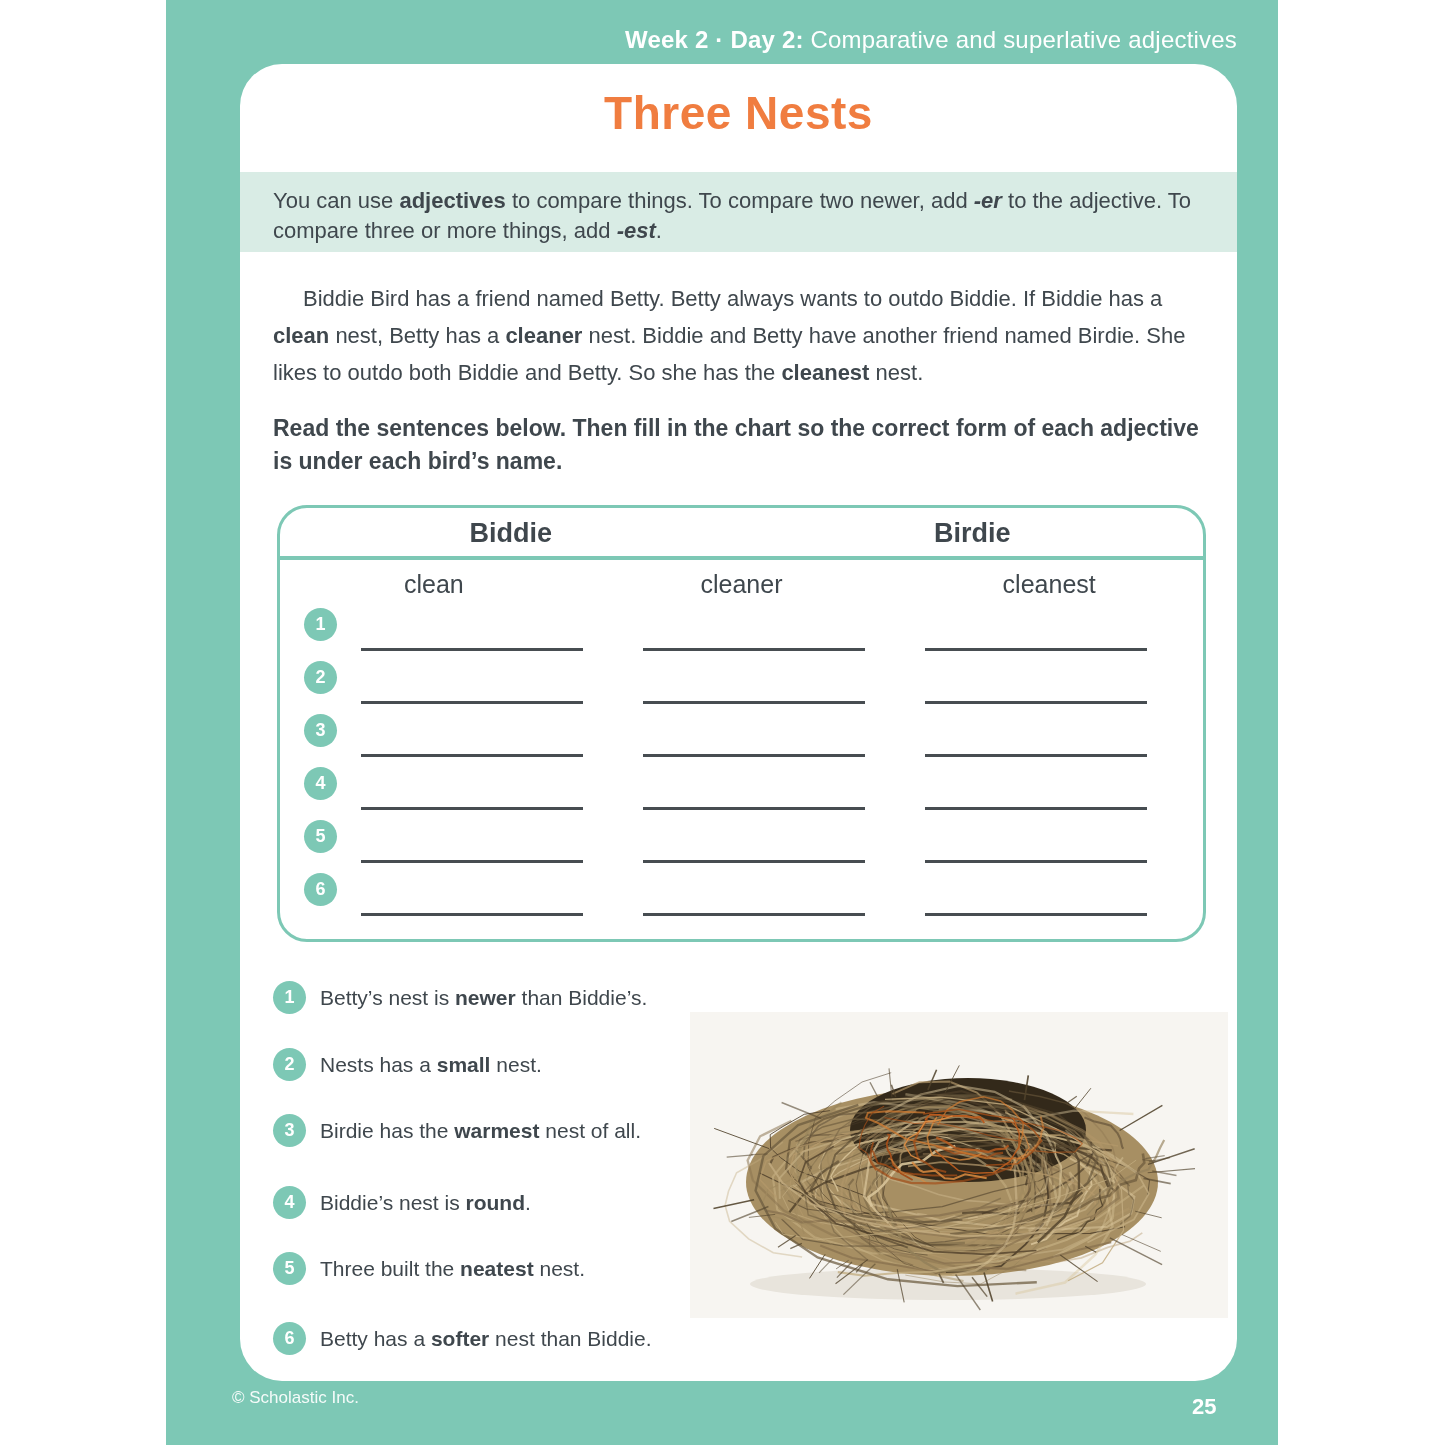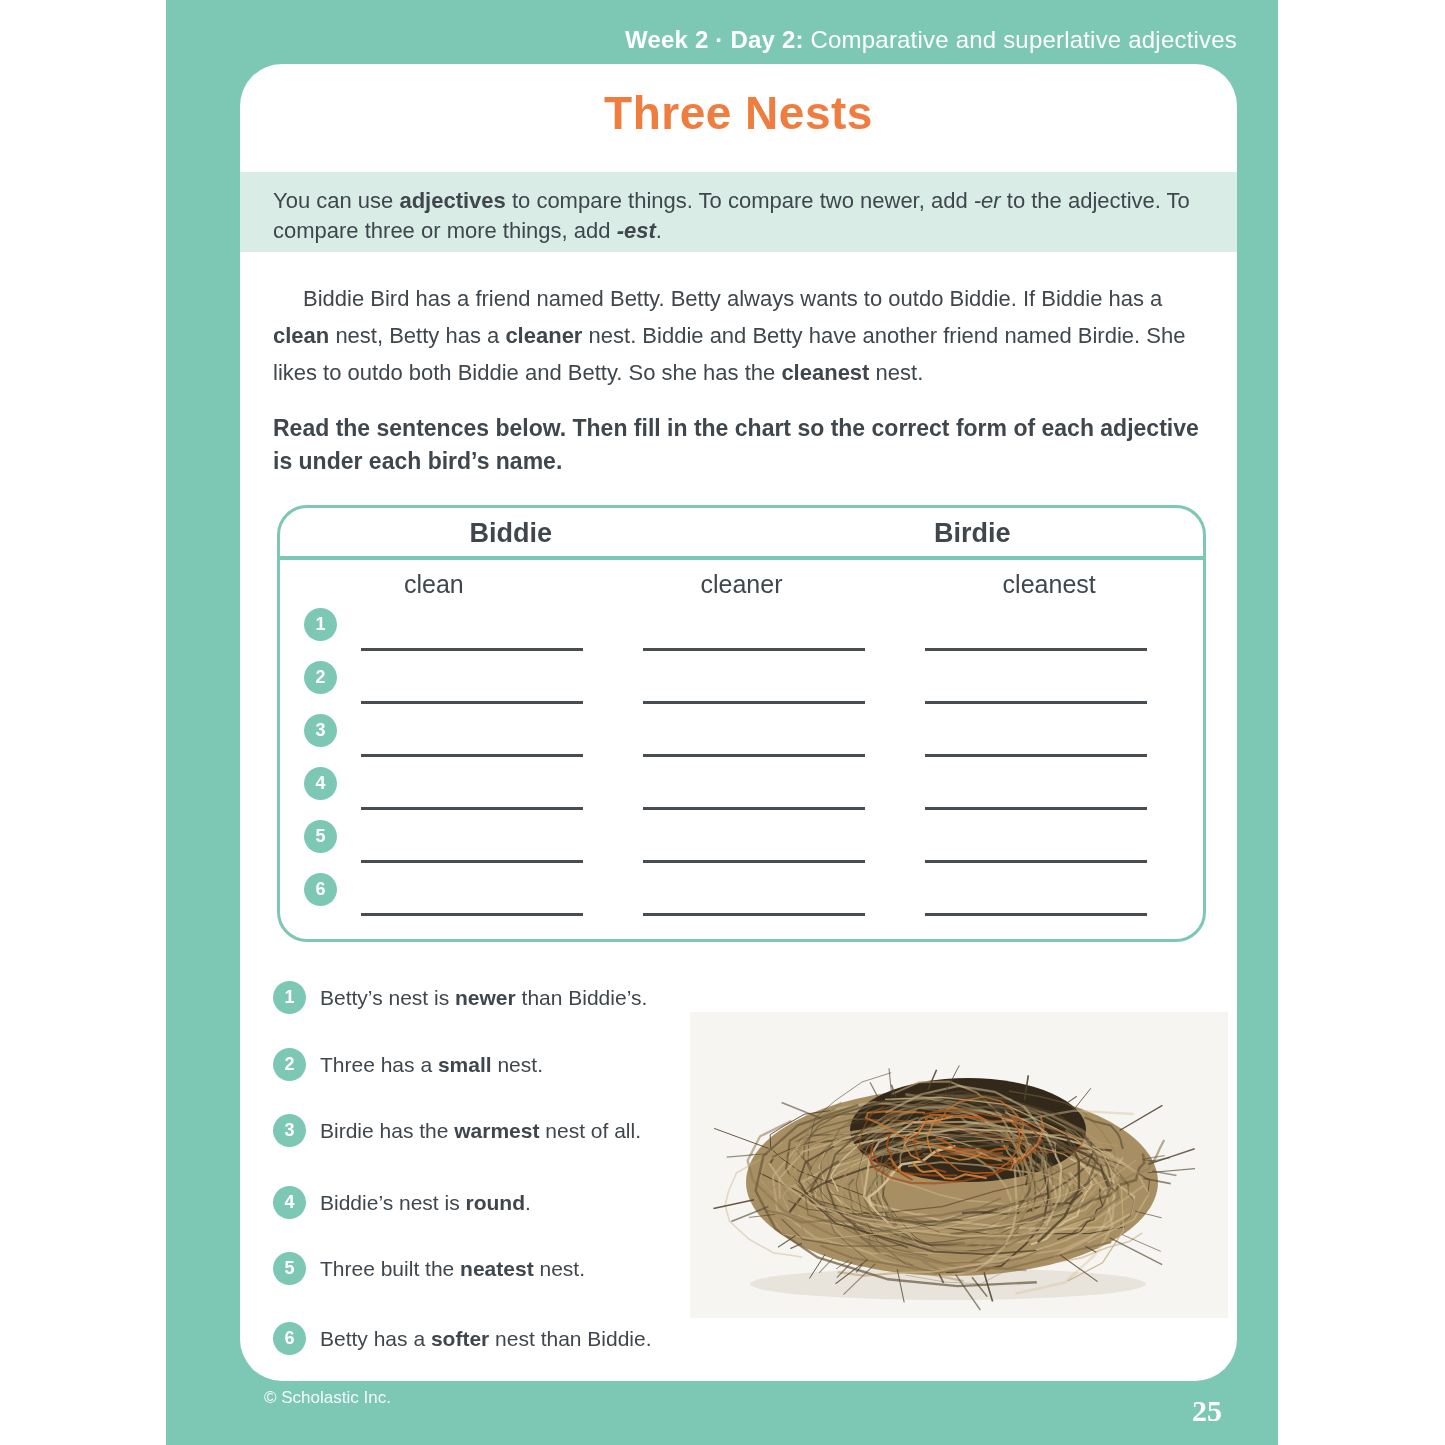--- a/index.html
+++ b/index.html
@@ -130,39 +130,38 @@
   }
   .nest-photo{
     position:absolute; left:450px; top:948px; width:538px; height:306px;
     background:#f7f5f1;
   }
   .nest-photo svg{display:block;}
   .footer-copyright{
     position:absolute; left:232px; top:1388px;
     color:rgba(255,255,255,.92);
     font-size:17px;
-    margin-left:32px;
   }
   .footer-page{
     position:absolute; left:1192px; top:1394px;
-    color:#ffffff; font-size:30px; font-weight:700;font-family:Liberation Serif, serif;
+    color:#ffffff; font-size:22px; font-weight:700;
   }
 </style>
 </head>
 <body>
 
 <div class="teal-bg"></div>
 
 <div class="week-header"><b>Week 2 · Day 2:</b><span> Comparative and superlative adjectives</span></div>
 
 <div class="card">
 
   <div class="page-title">Three Nests</div>
 
-  <div class="rule-box"><span>You can use </span><span style="font-weight: 700;">adjectives</span><span> to compare things. To compare two newer, add </span><span style="font-weight: 400; font-style: italic;">-er</span><span> to the adjective. To compare three or more things, add </span><span style="font-weight: 700; font-style: italic;">-est</span><span>.</span></div>
+  <div class="rule-box"><span>You can use </span><span style="font-weight: 700;">adjectives</span><span> to compare things. To compare two newer, add </span><span style="font-weight: 700; font-style: italic;">-er</span><span> to the adjective. To compare three or more things, add </span><span style="font-weight: 700; font-style: italic;">-est</span><span>.</span></div>
 
   <div class="intro"><span>Biddie Bird has a friend named Betty. Betty always wants to outdo Biddie. If Biddie has a </span><span style="font-weight: 700;">clean</span><span> nest, Betty has a </span><span style="font-weight: 700;">cleaner</span><span> nest. Biddie and Betty have another friend named Birdie. She likes to outdo both Biddie and Betty. So she has the </span><span style="font-weight: 700;">cleanest</span><span> nest.</span></div>
 
   <div class="prompt">Read the sentences below. Then fill in the chart so the correct form of each adjective is under each bird’s name.</div>
 
   <div class="chart">
     <div class="chart-headers">
       <span>Biddie</span>
       <span>Birdie</span>
     </div>
@@ -210,21 +209,21 @@
       <div class="blank c3"></div>
     </div>
   </div>
 
   <div class="sentence" style="top:917px">
     <span class="badge">1</span>
     <span class="stext"><span>Betty’s nest is </span><span style="font-weight: 700;">newer</span><span> than Biddie’s.</span></span>
   </div>
   <div class="sentence" style="top:984px">
     <span class="badge">2</span>
-    <span class="stext"><span>Three has a </span><span style="font-weight: 700;">small</span><span> nest.</span></span>
+    <span class="stext"><span>Nests has a </span><span style="font-weight: 700;">small</span><span> nest.</span></span>
   </div>
   <div class="sentence" style="top:1050px">
     <span class="badge">3</span>
     <span class="stext"><span>Birdie has the </span><span style="font-weight: 700; text-align: right;">warmest</span><span> nest of all.</span></span>
   </div>
   <div class="sentence" style="top:1122px">
     <span class="badge">4</span>
     <span class="stext"><span>Biddie’s nest is </span><span style="font-weight: 700;">round</span><span>.</span></span>
   </div>
   <div class="sentence" style="top:1188px">

